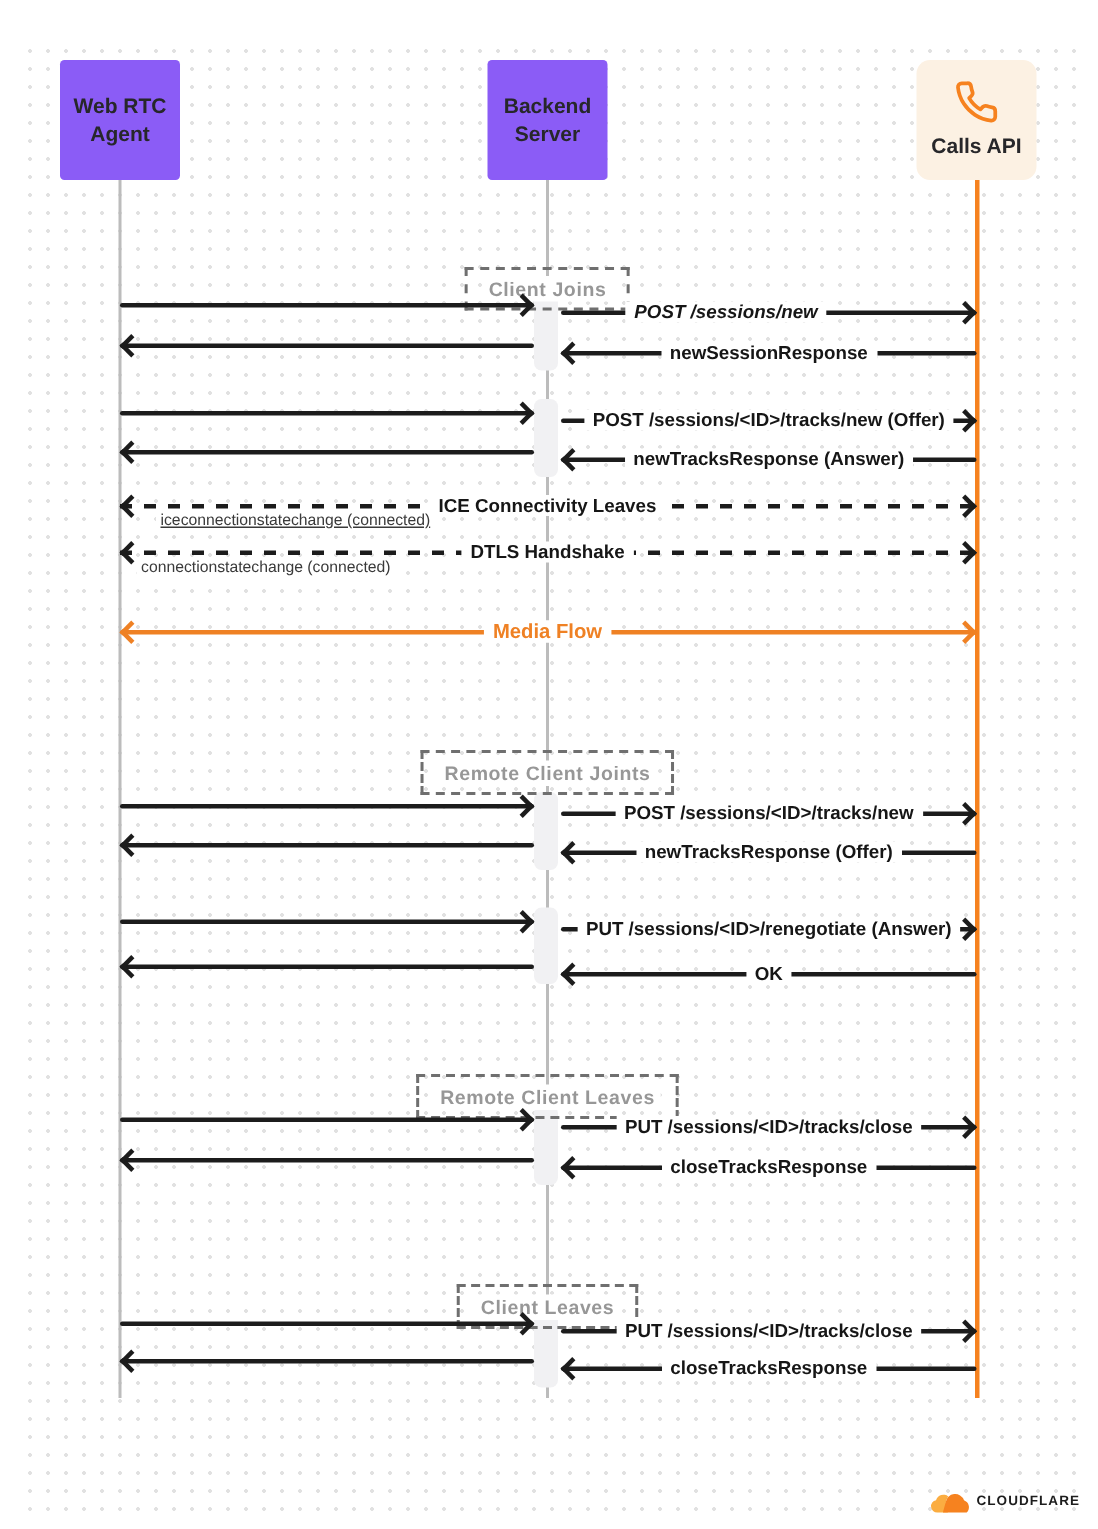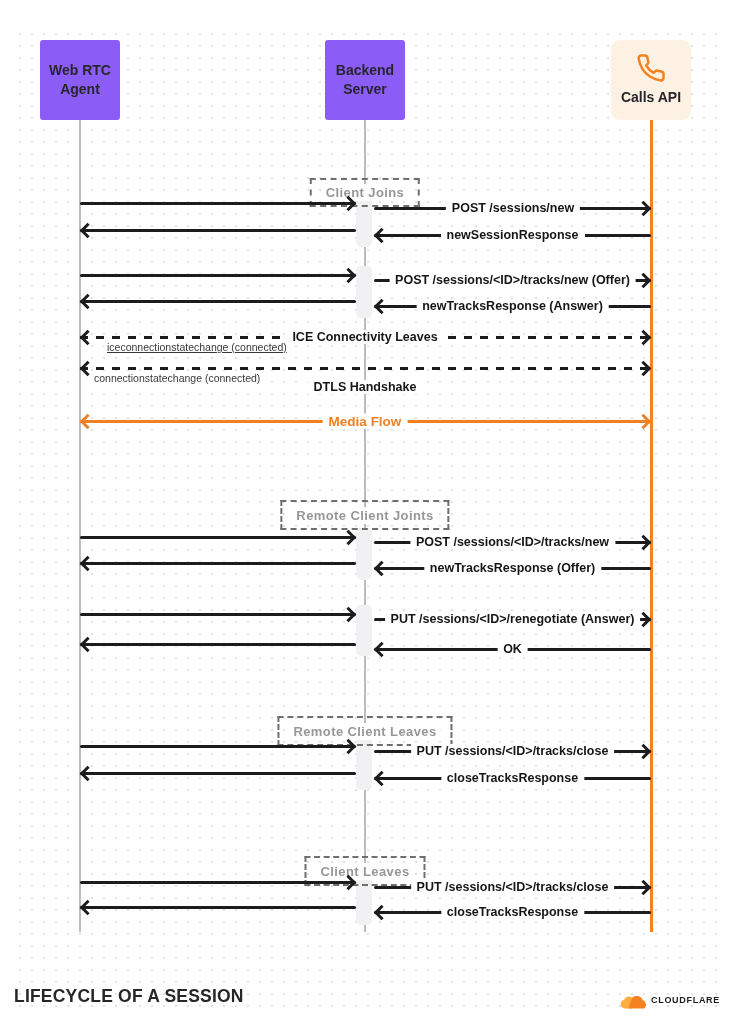--- a/index.html
+++ b/index.html
@@ -70,21 +70,21 @@
       <div class="activation" style="top: 605px; height: 51px;"></div>
       <div class="activation" style="top: 737px; height: 53px;"></div>
       <div class="activation" style="top: 873px; height: 52px;"></div>
       <div class="note" style="top: 140px; height: 29px;">
         <span>Client Joins</span>
       </div>
       <div class="mline" style="left: 80px; width: 276px; top: 201.5px;"></div>
       <div class="chev r" style="left: 343px; top: 197.5px;"></div>
       <div class="mline" style="left: 374px; width: 277px; top: 206.5px;"></div>
       <div class="chev r" style="left: 638px; top: 202.5px;"></div>
-      <div class="mlabel" style="left: 513px; top: 208px;">POST /sessions/new</div>
+      <div class="mlabel" style="left: 484px; top: 208px; font-style: italic;">POST /sessions/new</div>
       <div class="mline" style="left: 374px; width: 277px; top: 233.5px;"></div>
       <div class="chev l" style="left: 376px; top: 229.5px;"></div>
       <div class="mlabel" style="left: 512.5px; top: 235px;">newSessionResponse</div>
       <div class="mline" style="left: 80px; width: 276px; top: 228.5px;"></div>
       <div class="chev l" style="left: 82px; top: 224.5px;"></div>
       <div class="mline" style="left: 80px; width: 276px; top: 273.5px;"></div>
       <div class="chev r" style="left: 343px; top: 269.5px;"></div>
       <div class="mline" style="left: 374px; width: 277px; top: 278.5px;"></div>
       <div class="chev r" style="left: 638px; top: 274.5px;"></div>
       <div class="mlabel" style="left: 512.5px; top: 280px;">POST /sessions/&lt;ID&gt;/tracks/new (Offer)</div>
@@ -94,21 +94,21 @@
       <div class="mline" style="left: 80px; width: 276px; top: 299.5px;"></div>
       <div class="chev l" style="left: 82px; top: 295.5px;"></div>
       <div class="dashline" style="left: 80px; width: 571px; top: 335.5px;"></div>
       <div class="chev l" style="left: 82px; top: 331.5px;"></div>
       <div class="chev r" style="left: 638px; top: 331.5px;"></div>
       <div class="mlabel" style="left: 365px; top: 337px;">ICE Connectivity Leaves</div>
       <div class="sublabel" style="left: 104px; top: 341px; text-decoration: underline;">iceconnectionstatechange (connected)</div>
       <div class="dashline" style="left: 80px; width: 571px; top: 366.5px;"></div>
       <div class="chev l" style="left: 82px; top: 362.5px;"></div>
       <div class="chev r" style="left: 638px; top: 362.5px;"></div>
-      <div class="mlabel" style="left: 365px; top: 368px; margin-top: 19px;">DTLS Handshake</div>
+      <div class="mlabel" style="left: 365px; top: 368px;">DTLS Handshake</div>
       <div class="sublabel" style="left: 91px; top: 372px;">connectionstatechange (connected)</div>
       <div class="flowline" style="left: 80px; width: 571px; top: 419.5px;"></div>
       <div class="chev l orange" style="left: 82px; top: 415.5px;"></div>
       <div class="chev r orange" style="left: 638px; top: 415.5px;"></div>
       <div class="mlabel orange" style="left: 365px; top: 421px;">Media Flow</div>
       <div class="note" style="top: 462px; height: 30px;">
         <span>Remote Client Joints</span>
       </div>
       <div class="mline" style="left: 80px; width: 276px; top: 535.5px;"></div>
       <div class="chev r" style="left: 343px; top: 531.5px;"></div>
@@ -164,21 +164,20 @@
         <div class="actor-label">Backend
 Server</div>
       </div>
       <div class="actor-box calls" style="left: 611px;">
         <svg width="30" height="30" viewBox="0 0 24 24" fill="none" stroke="#F6821F" stroke-width="2" stroke-linecap="round" stroke-linejoin="round">
           <path d="M22 16.92v3a2 2 0 0 1-2.18 2 19.79 19.79 0 0 1-8.63-3.07 19.5 19.5 0 0 1-6-6 19.79 19.79 0 0 1-3.07-8.67A2 2 0 0 1 4.11 2h3a2 2 0 0 1 2 1.72 12.84 12.84 0 0 0 .7 2.81 2 2 0 0 1-.45 2.11L8.09 9.91a16 16 0 0 0 6 6l1.27-1.27a2 2 0 0 1 2.11-.45 12.84 12.84 0 0 0 2.81.7A2 2 0 0 1 22 16.92z"></path>
         </svg>
         <div class="actor-label">Calls API</div>
       </div>
     </div>
-  <div class="footer-title">LIFECYCLE OF A SESSION</div>
   <div class="brand">
     <svg width="28" height="18" viewBox="0 0 30 19">
       <path fill="#FBAD41" d="M12.8 18.5H5.2a4.5 4.5 0 0 1-.9-8.9 5.4 5.4 0 0 1 8.7-2.6 8.2 8.2 0 0 0-1.7 4.7z"></path>
       <path fill="#F6821F" d="M26.2 18.5H9.2l2-7.4a6.8 6.8 0 0 1 13.1-1.5 5.4 5.4 0 0 1 1.9 8.9z"></path>
     </svg>
     <span>CLOUDFLARE</span>
   </div>
 </div>
 
 </body></html>

